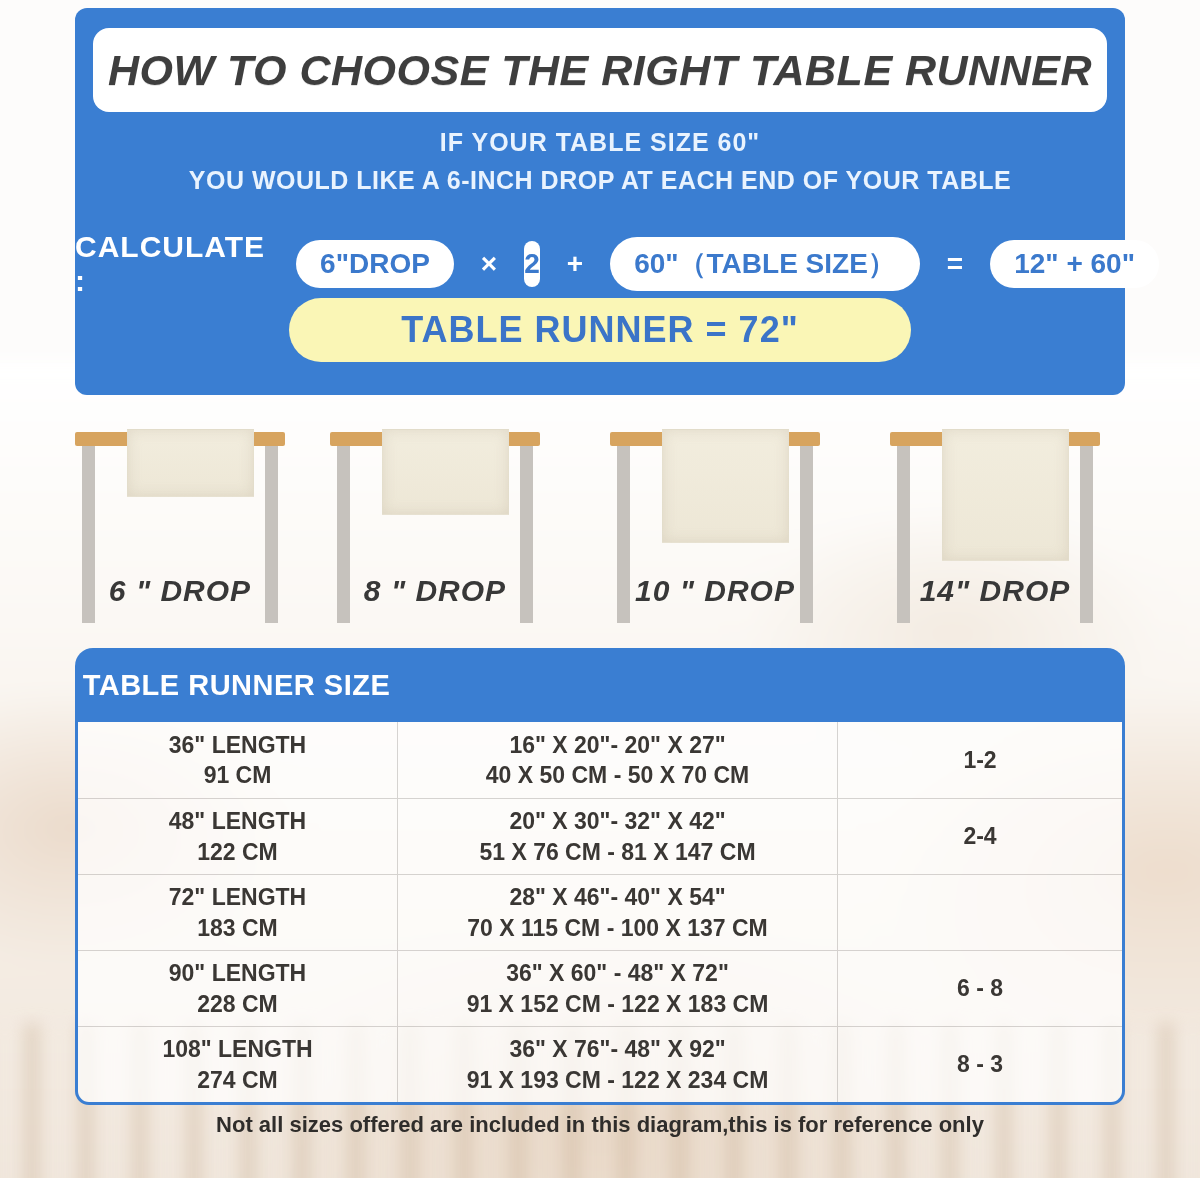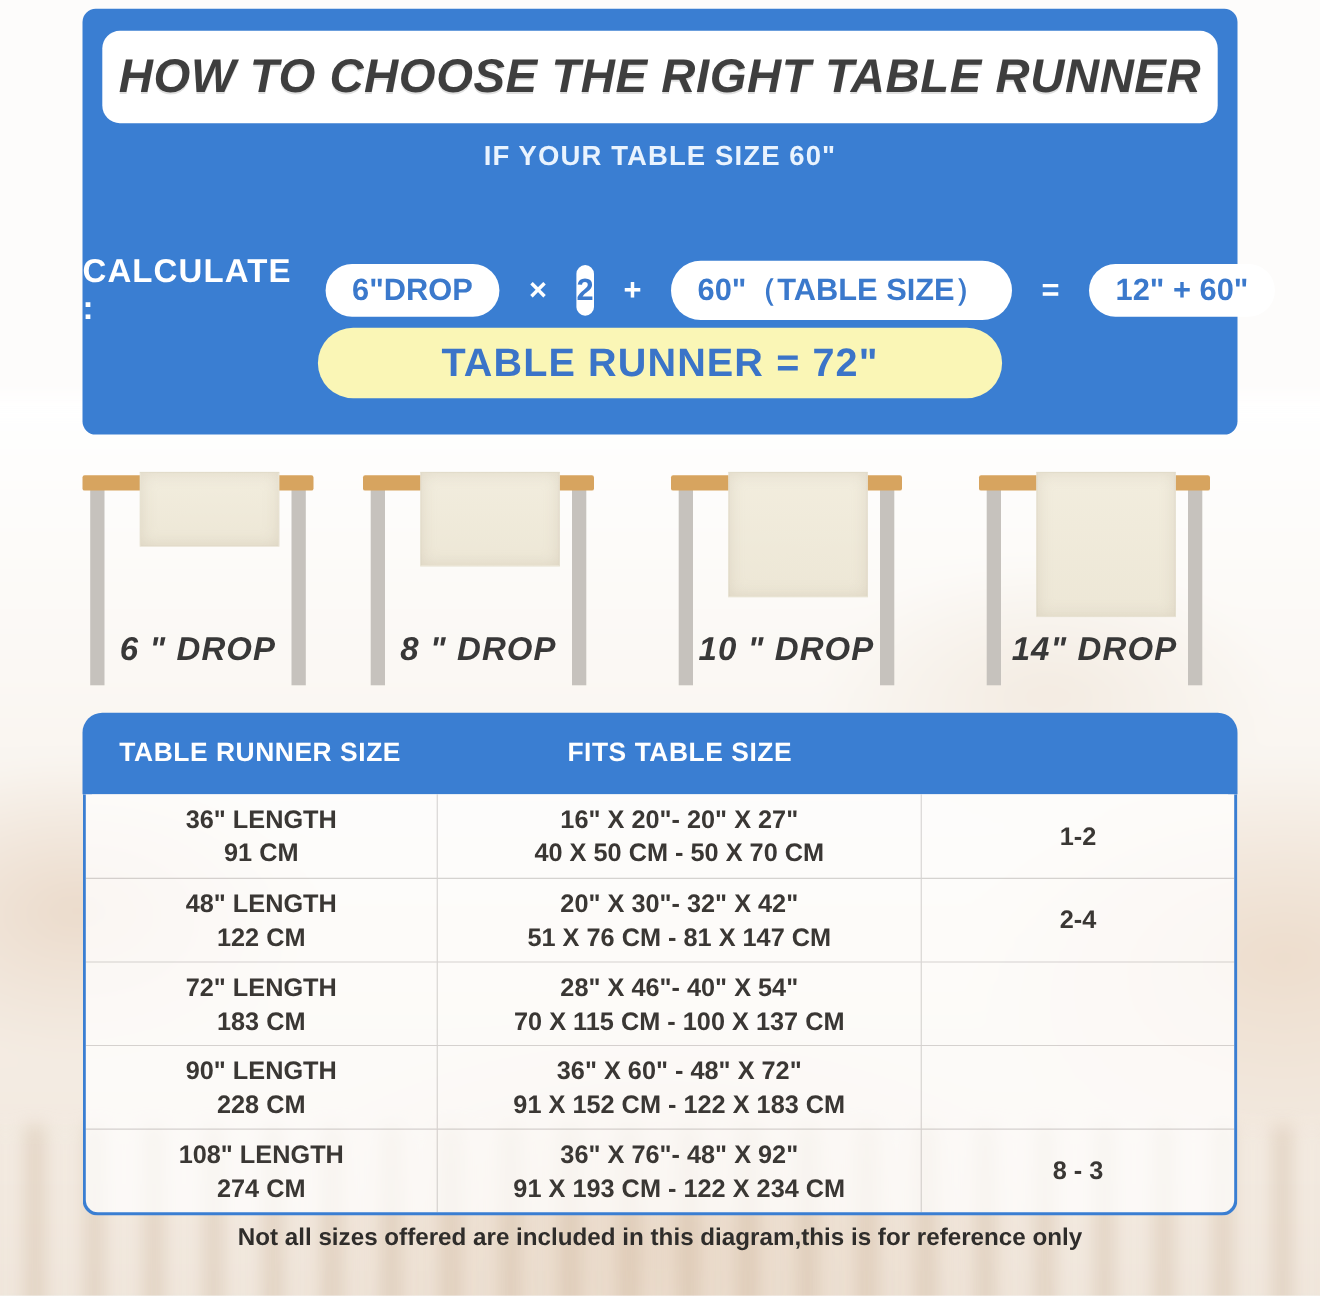--- a/index.html
+++ b/index.html
@@ -80,21 +80,21 @@
     position:absolute; top:142px; width:100%; text-align:center; z-index:4;
     font-size:30px; font-weight:900; font-style:italic; color:#383838; letter-spacing:1px;
     white-space:nowrap;
   }
   
   .chart { position:absolute; left:75px; top:648px; width:1050px; z-index:2; }
   .thead {
     height:74px; background:#3a7ed2; border-radius:18px 18px 0 0;
     display:grid; grid-template-columns:323px 440px 287px; align-items:center;
   }
-  .th { text-align:center; color:#ffffff; font-weight:800; font-size:24px; letter-spacing:0.5px; }
+  .th { text-align:center; color:#ffffff; font-weight:800; font-size:29px; letter-spacing:0.5px; }
   .tbody {
     height:383px; border:3px solid #3a7ed2; border-top:none; border-radius:0 0 14px 14px;
     display:grid; grid-template-rows:repeat(5, 1fr);
     background:rgba(255,255,255,0.74); overflow:hidden;
   }
   .row { display:grid; grid-template-columns:320px 440px 284px; }
   .row + .row { border-top:1px solid rgba(110,105,100,0.28); }
   .cell {
     display:flex; flex-direction:column; align-items:center; justify-content:center;
     color:#3a3734; font-weight:700; font-size:23px; line-height:1.32; text-align:center;
@@ -111,20 +111,21 @@
 <div class="page">
 
   <div class="bg-photo"></div>
   <div class="chairs"></div>
 
   <section class="banner">
     <div class="title-box">
       <h1>HOW TO CHOOSE THE RIGHT TABLE RUNNER</h1>
     </div>
     <p class="sub l1">IF YOUR TABLE SIZE 60"</p>
+    <p class="sub l2">YOU WOULD LIKE A 6-INCH DROP AT EACH END OF YOUR TABLE</p>
 
     <div class="calc-row">
       <span class="calc-label">CALCULATE :</span>
       <span class="pill">6"DROP</span>
       <span class="op">×</span>
       <span class="pill circle">2</span>
       <span class="op">+</span>
       <span class="pill">60"（TABLE SIZE）</span>
       <span class="op">=</span>
       <span class="pill">12" + 60"</span>
@@ -160,21 +161,20 @@
     <div class="runner"></div>
     <div class="tabletop"></div>
     <div class="leg left"></div>
     <div class="leg right"></div>
     <div class="drop-label">14" DROP</div>
   </div>
 
   <section class="chart">
     <div class="thead">
       <div class="th">TABLE RUNNER SIZE</div>
-      <div class="th">FITS TABLE SIZE</div>
     </div>
     <div class="tbody">
 
       <div class="row">
         <div class="cell c1">
           <span>36" LENGTH</span>
           <span>91 CM</span>
         </div>
         <div class="cell c2">
           <span>16" X 20"- 20" X 27"</span>
@@ -212,20 +212,23 @@
 
       <div class="row">
         <div class="cell c1">
           <span>90" LENGTH</span>
           <span>228 CM</span>
         </div>
         <div class="cell c2">
           <span>36" X 60" - 48" X 72"</span>
           <span>91 X 152 CM - 122 X 183 CM</span>
         </div>
+        <div class="cell c3">
+          <span>6 - 8</span>
+        </div>
       </div>
 
       <div class="row">
         <div class="cell c1">
           <span>108" LENGTH</span>
           <span>274 CM</span>
         </div>
         <div class="cell c2">
           <span>36" X 76"- 48" X 92"</span>
           <span>91 X 193 CM - 122 X 234 CM</span>

